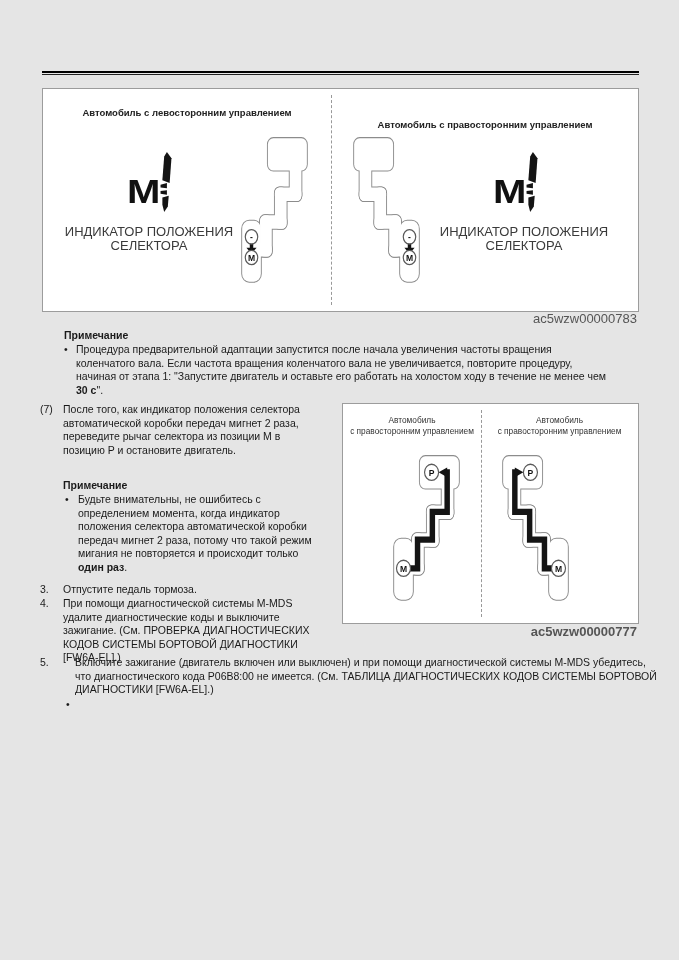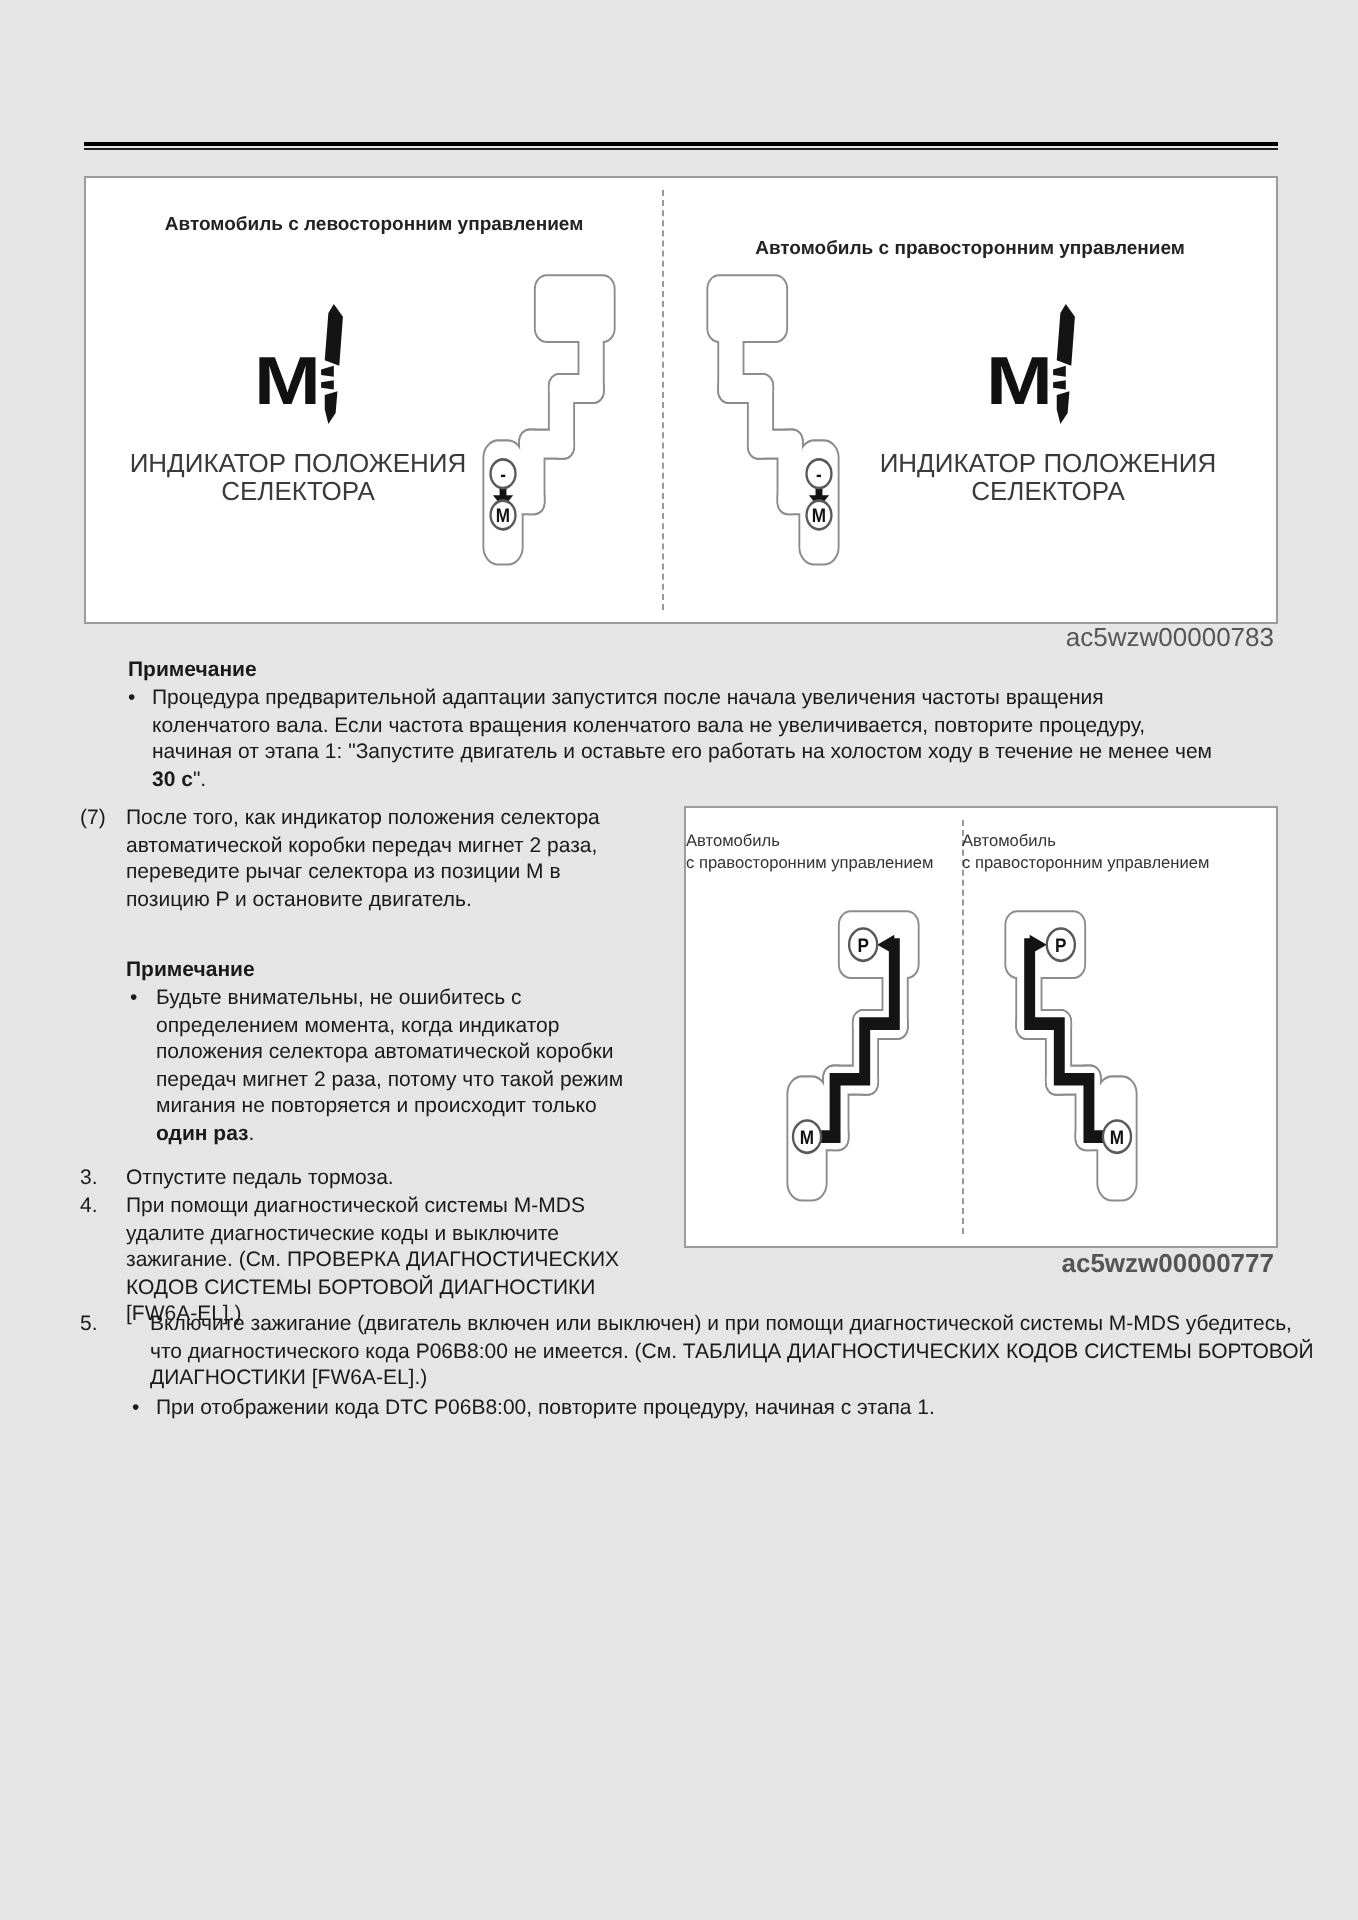--- a/index.html
+++ b/index.html
@@ -8,21 +8,21 @@
   .abs{position:absolute;}
   
   .top-rule{left:42px;top:71px;width:597px;height:1px;
             border-top:2px solid #000;border-bottom:1px solid #222;}
   
   .figbox{border:1px solid #9c9c9c;background:#fff;}
   .fig1{left:42px;top:88px;width:595px;height:222px;}
   .fig2{left:342px;top:403px;width:295px;height:219px;}
   .divider{position:absolute;top:6px;bottom:6px;width:0;border-left:1px dashed #999;}
   .fig-title{position:absolute;text-align:center;font-weight:bold;font-size:9.5px;color:#222;}
-  .fig2-title{position:absolute;font-size:8.3px;line-height:11px;color:#333;}
+  .fig2-title{position:absolute;text-align:center;font-size:8.3px;line-height:11px;color:#333;}
   .fig-id{font-size:13px;color:#555;text-align:right;}
   
   .bigM{position:absolute;font-weight:bold;font-size:34px;line-height:34px;color:#111;
         transform:scaleX(1.18);transform-origin:left bottom;}
   .lever{position:absolute;}
   .ind-label{position:absolute;text-align:center;font-size:13px;line-height:14px;color:#3a3a3a;}
   
   .gate{position:absolute;}
   .gs rect{fill:none;stroke:#8c8c8c;stroke-width:2.4;}
   .gf rect{fill:#fff;stroke:none;}
@@ -248,17 +248,16 @@
     <div style="width:258px;">При помощи диагностической системы M-MDS удалите диагностические коды и выключите зажигание. (См. ПРОВЕРКА ДИАГНОСТИЧЕСКИХ КОДОВ СИСТЕМЫ БОРТОВОЙ ДИАГНОСТИКИ [FW6A-EL].)</div>
   </div>
 
   <div class="abs body-text" style="left:40px;top:656px;width:618px;">
     <div class="step-row">
       <div class="step-num">5.</div>
       <div style="width:592px;margin-left:12px;">Включите зажигание (двигатель включен или выключен) и при помощи диагностической системы M-MDS убедитесь, что диагностического кода P06B8:00 не имеется. (См. ТАБЛИЦА ДИАГНОСТИЧЕСКИХ КОДОВ СИСТЕМЫ БОРТОВОЙ ДИАГНОСТИКИ [FW6A-EL].)</div>
     </div>
     <div class="bullet-row" style="margin-left:26px;">
       <div class="bullet-mark">•</div>
-      <div>При отображении кода DTC P06B8:00, повторите процедуру, начиная с этапа 1.</div>
     </div>
   </div>
 
 </div>
 
 </body></html>

